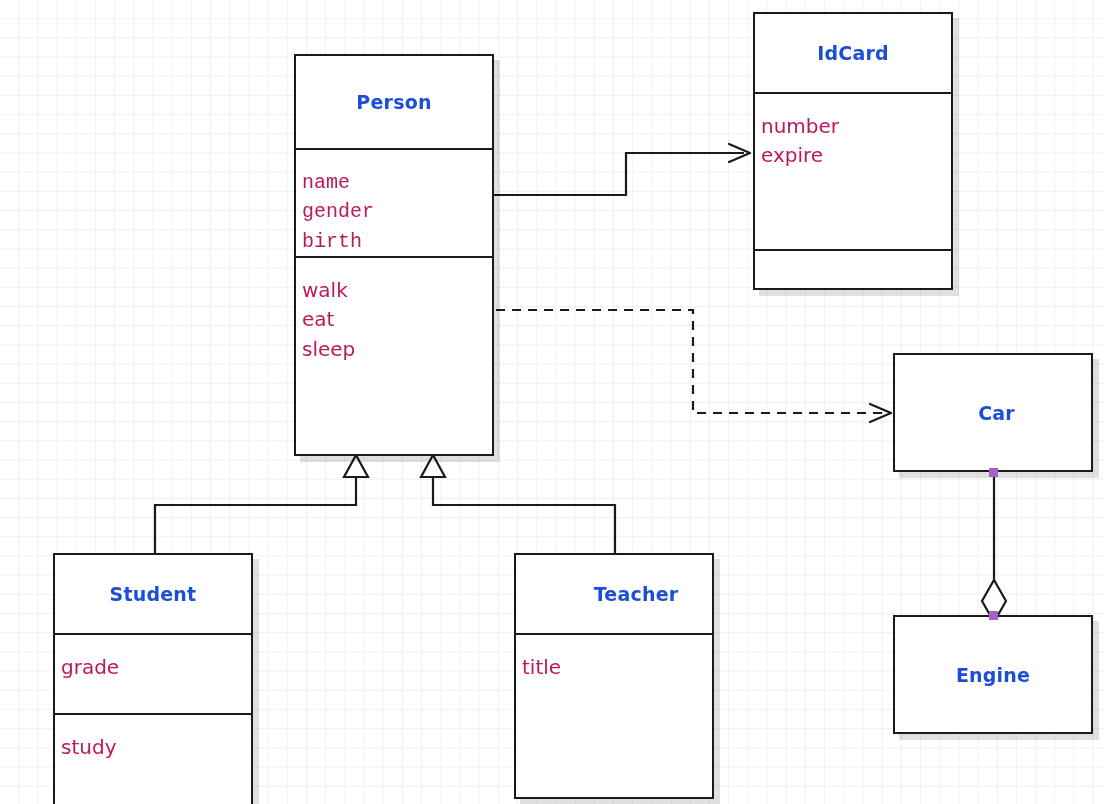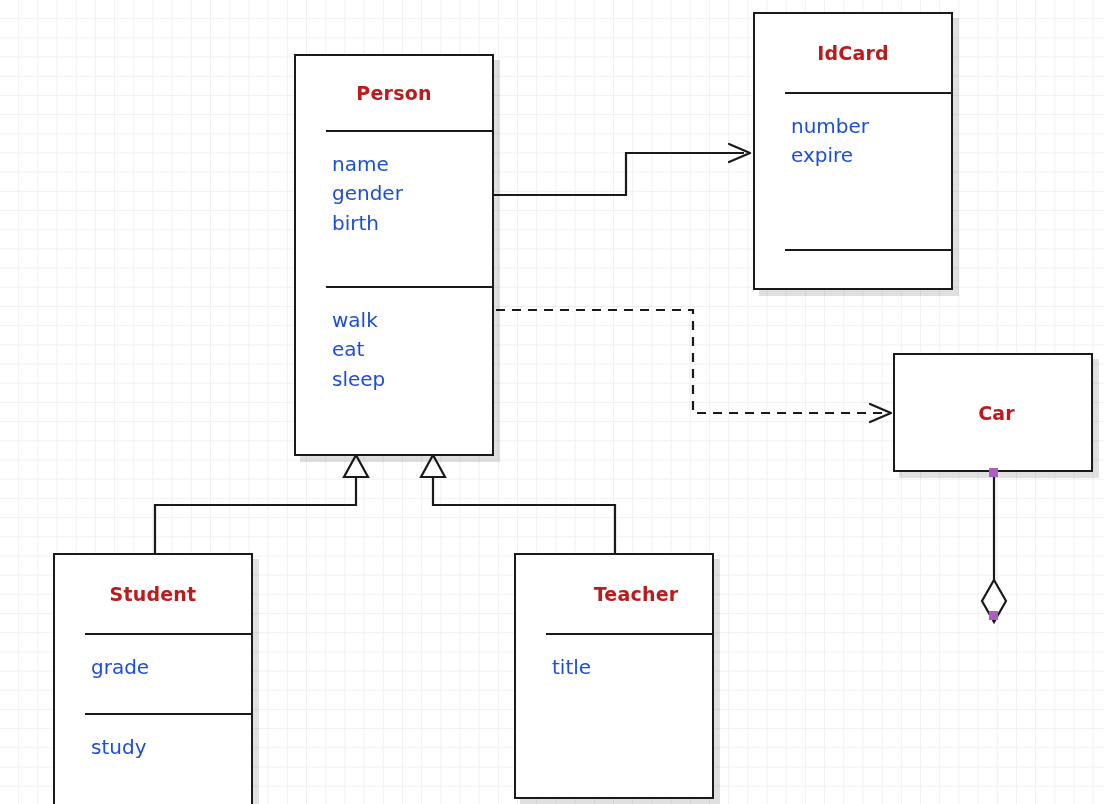--- a/index.html
+++ b/index.html
@@ -32,36 +32,35 @@
     box-sizing: border-box;
     background: #ffffff;
     border: 2px solid #1a1a1a;
     box-shadow: 6px 6px 0 0 rgba(0,0,0,0.12);
   }
   .cls-title {
     box-sizing: border-box;
     text-align: center;
     font-weight: bold;
     font-size: 19px;
-    color: #b91c1c;
+    color: #1d4ed8;
     display: flex;
     align-items: center;
     justify-content: center;
     letter-spacing: 0.2px;
   }
   .cls-divider {
     border-top: 2px solid #1a1a1a;
   }
   .cls-section {
     box-sizing: border-box;
     padding: 18px 0 10px 6px;
     font-size: 20px;
-    color: #1d4ed8;
+    color: #be185d;
     line-height: 1.47;
-    margin-left: 30px;
   }
   .cls-section.empty { padding: 0; }
   .cls-section .member { white-space: nowrap; }
   .handle {
     position: absolute;
     width: 9px;
     height: 9px;
     background: #ab5fc4;
   }
 </style>
@@ -92,22 +91,22 @@
       <path d="M 433 455 L 445 477 L 421 477 Z" fill="#ffffff" stroke="#1a1a1a" stroke-width="2.2" stroke-linejoin="miter"></path>
     </g>
 
     <g>
       <path d="M 994 474 L 994 618" fill="none" stroke="#1a1a1a" stroke-width="2.2"></path>
       <path d="M 994 580 L 1006 601 L 994 622 L 982 601 Z" fill="#ffffff" stroke="#1a1a1a" stroke-width="2.2" stroke-linejoin="miter"></path>
     </g>
   </svg>
 
   <div class="uml-class" style="left:294px; top:54px; width:200px; height:402px;">
-    <div class="cls-title" style="height:74px;">Person</div>
-    <div class="cls-divider cls-section" style="height:156px;">
+    <div class="cls-title" style="height:92px;">Person</div>
+    <div class="cls-divider cls-section" style="height:108px;font-family:Liberation Mono, monospace;">
       <div class="member">name</div>
       <div class="member">gender</div>
       <div class="member">birth</div>
     </div>
     <div class="cls-divider cls-section" style="height:164px;">
       <div class="member">walk</div>
       <div class="member">eat</div>
       <div class="member">sleep</div>
     </div>
   </div>
@@ -135,17 +134,20 @@
     <div class="cls-title" style="height:78px;margin-left:44px;">Teacher</div>
     <div class="cls-divider cls-section" style="height:80px;">
       <div class="member">title</div>
     </div>
   </div>
 
   <div class="uml-class" style="left:893px; top:353px; width:200px; height:119px;padding-left:7px;">
     <div class="cls-title" style="height:115px;">Car</div>
   </div>
 
+  <div class="uml-class" style="left:893px; top:615px; width:200px; height:119px;">
+    <div class="cls-title" style="height:115px;">Engine</div>
+  </div>
 
   <div class="handle" style="left:989px; top:468px;"></div>
   <div class="handle" style="left:989px; top:611px;"></div>
 
 </div>
 
 </body></html>

